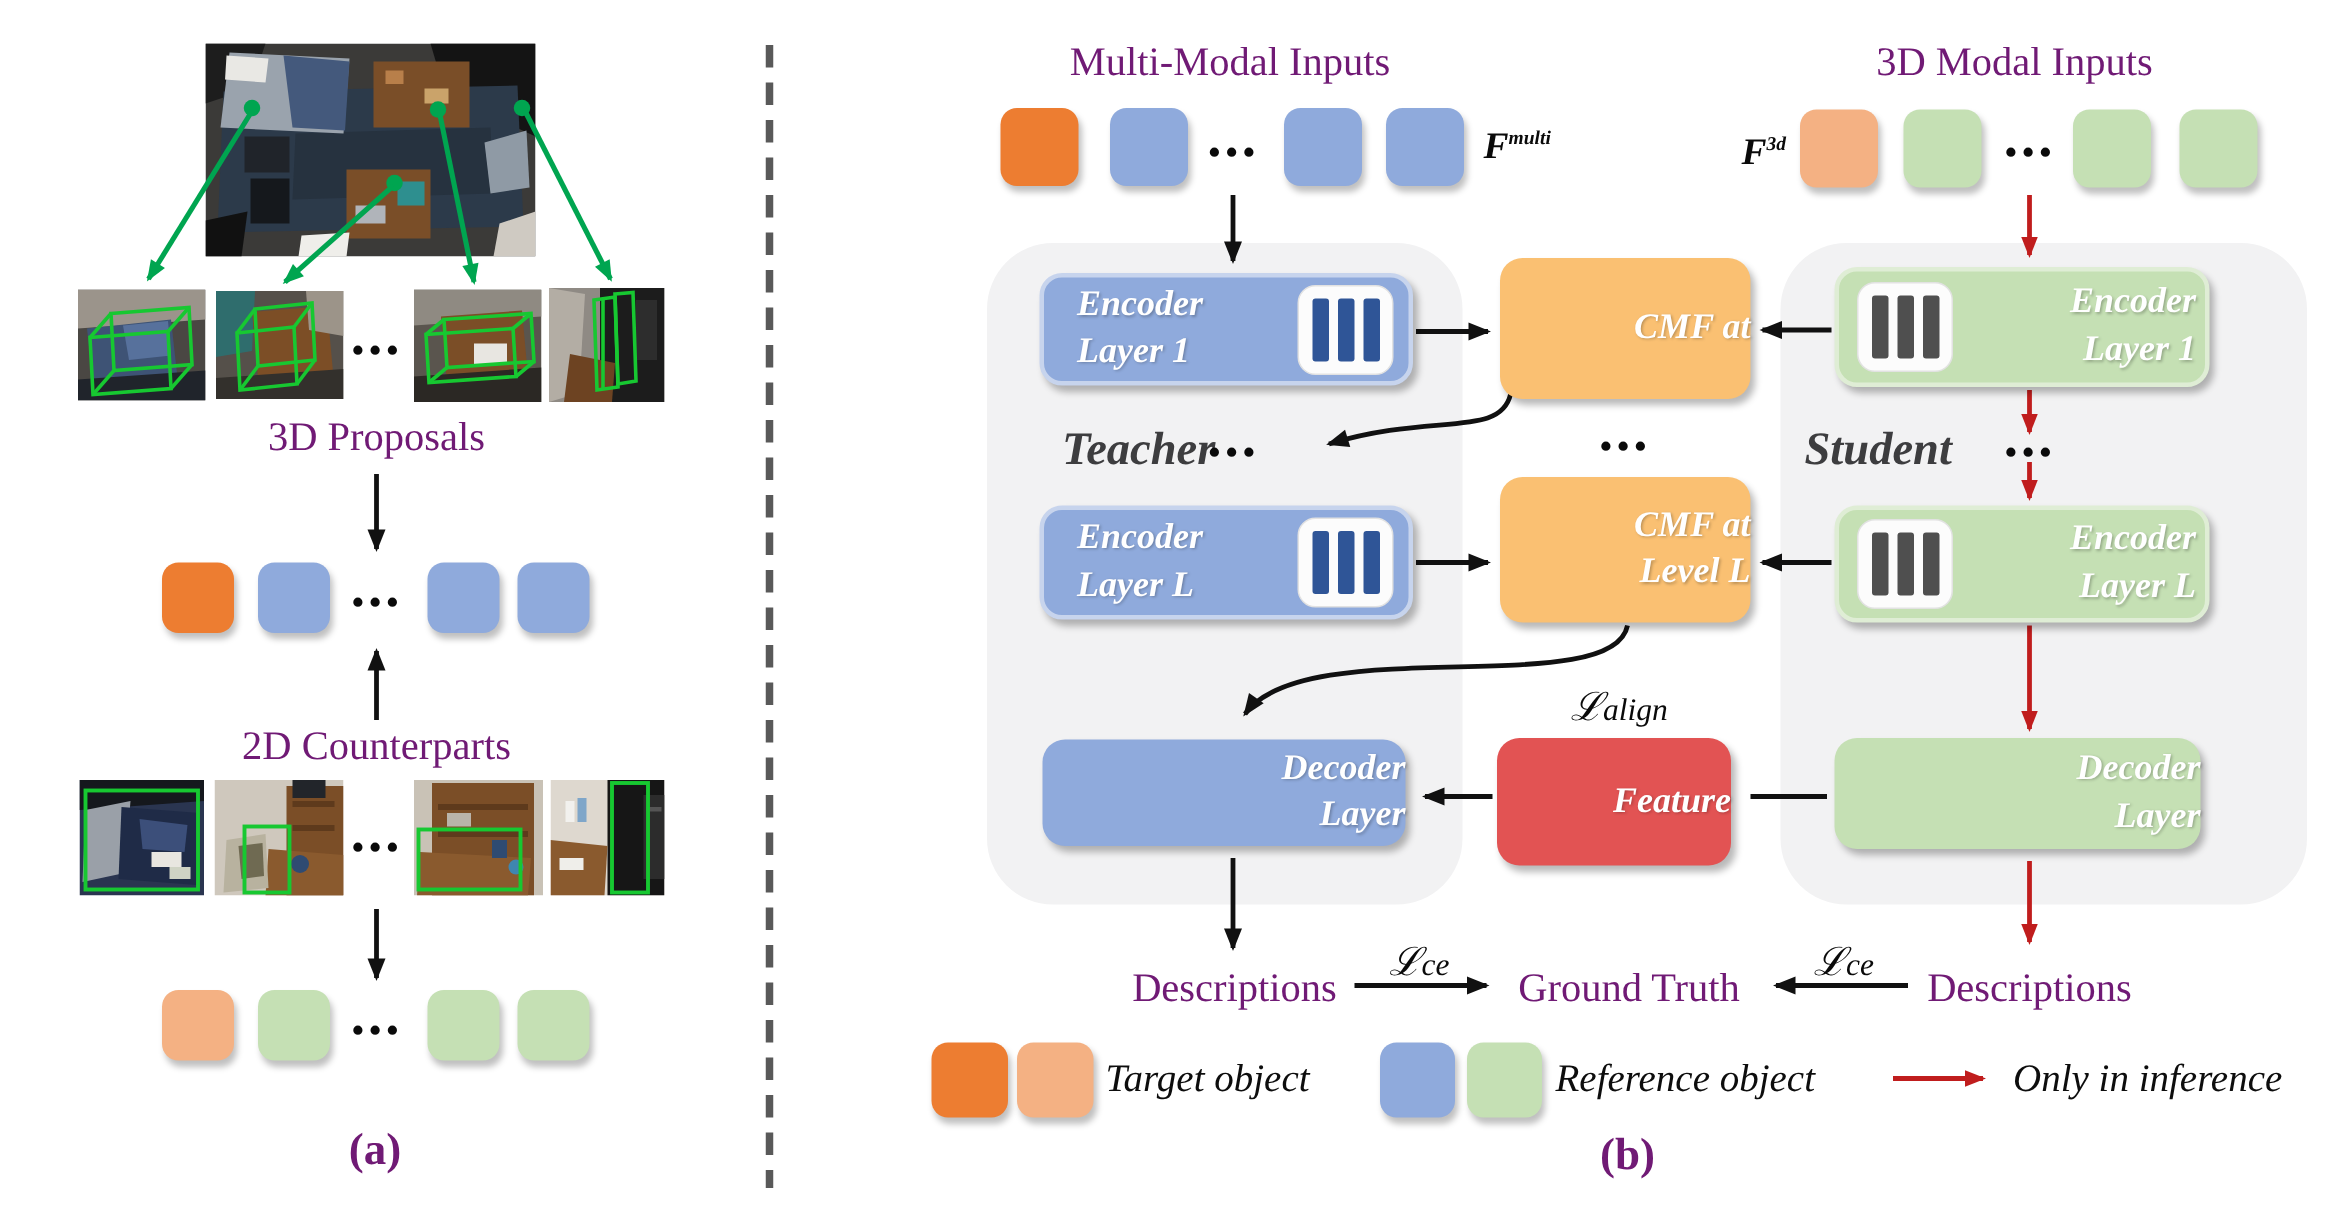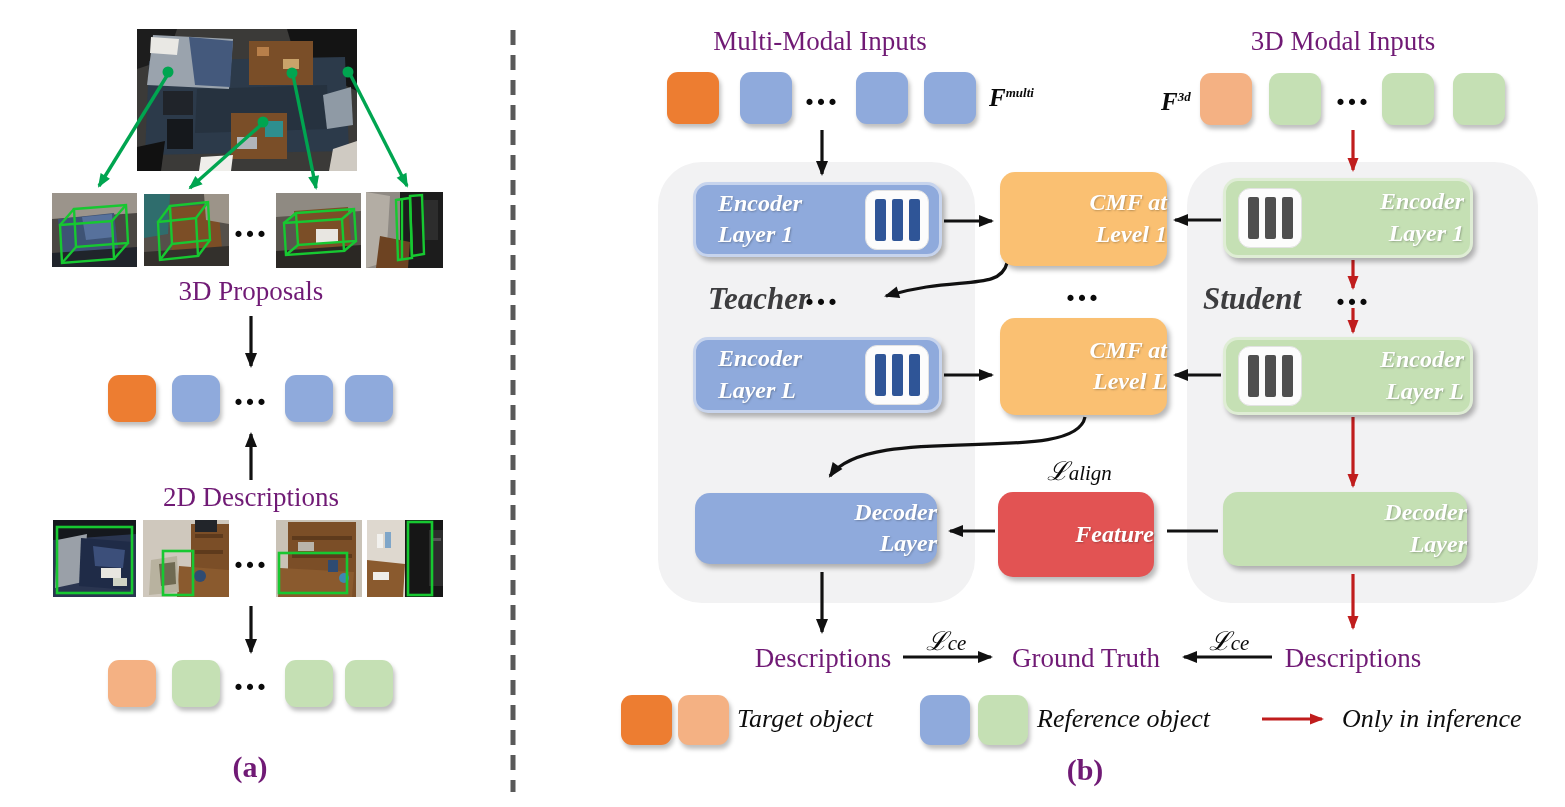--- a/index.html
+++ b/index.html
@@ -210,21 +210,21 @@
     <div class="dots" style="left:219px;top:205px;">...</div>
 
     <div class="cap" style="left:120px;top:276px;width:262px;">3D Proposals</div>
 
     <div class="token t48 tok-orange" style="left:108px;top:375px;"></div>
     <div class="token t48 tok-blue" style="left:172px;top:375px;"></div>
     <div class="dots" style="left:219px;top:373px;">...</div>
     <div class="token t48 tok-blue" style="left:285px;top:375px;"></div>
     <div class="token t48 tok-blue" style="left:345px;top:375px;"></div>
 
-    <div class="cap" style="left:116px;top:482px;width:270px;">2D Descriptions</div>
+    <div class="cap" style="left:116px;top:482px;width:270px;">2D Counterparts</div>
 
     <svg class="figure" style="left:53px;top:520px;" width="83" height="77" viewBox="0 0 83 77">
       <rect width="83" height="77" fill="#2a3550"></rect>
       <polygon points="0,0 83,0 83,14 0,20" fill="#15181d"></polygon>
       <polygon points="4,20 34,14 30,62 2,68" fill="#9aa0a8"></polygon>
       <polygon points="28,18 80,22 78,70 26,66" fill="#1f2b47"></polygon>
       <polygon points="40,26 72,30 70,48 42,46" fill="#3c4f7a"></polygon>
       <rect x="48" y="48" width="20" height="10" fill="#e8e6e0"></rect>
       <rect x="60" y="58" width="14" height="8" fill="#cfd3c4"></rect>
       <rect x="4" y="7" width="75" height="66" stroke="#17C831" stroke-width="2.6" fill="none"></rect>
@@ -324,21 +324,20 @@
       <span class="chip bars-blue" style="right:10px;">
           <i></i>
           <i></i>
           <i></i>
         </span>
     </div>
 
     <div class="node amber-node" style="left:1000px;top:172px;width:167px;height:94px;">
       <div class="center-txt txt-shadow">
         <div>CMF at</div>
-        <div>Level 1</div>
       </div>
     </div>
 
     <div class="dots" style="left:1051px;top:269px;">...</div>
 
     <div class="node amber-node" style="left:1000px;top:318px;width:167px;height:97px;">
       <div class="center-txt txt-shadow">
         <div>CMF at</div>
         <div>Level L</div>
       </div>

